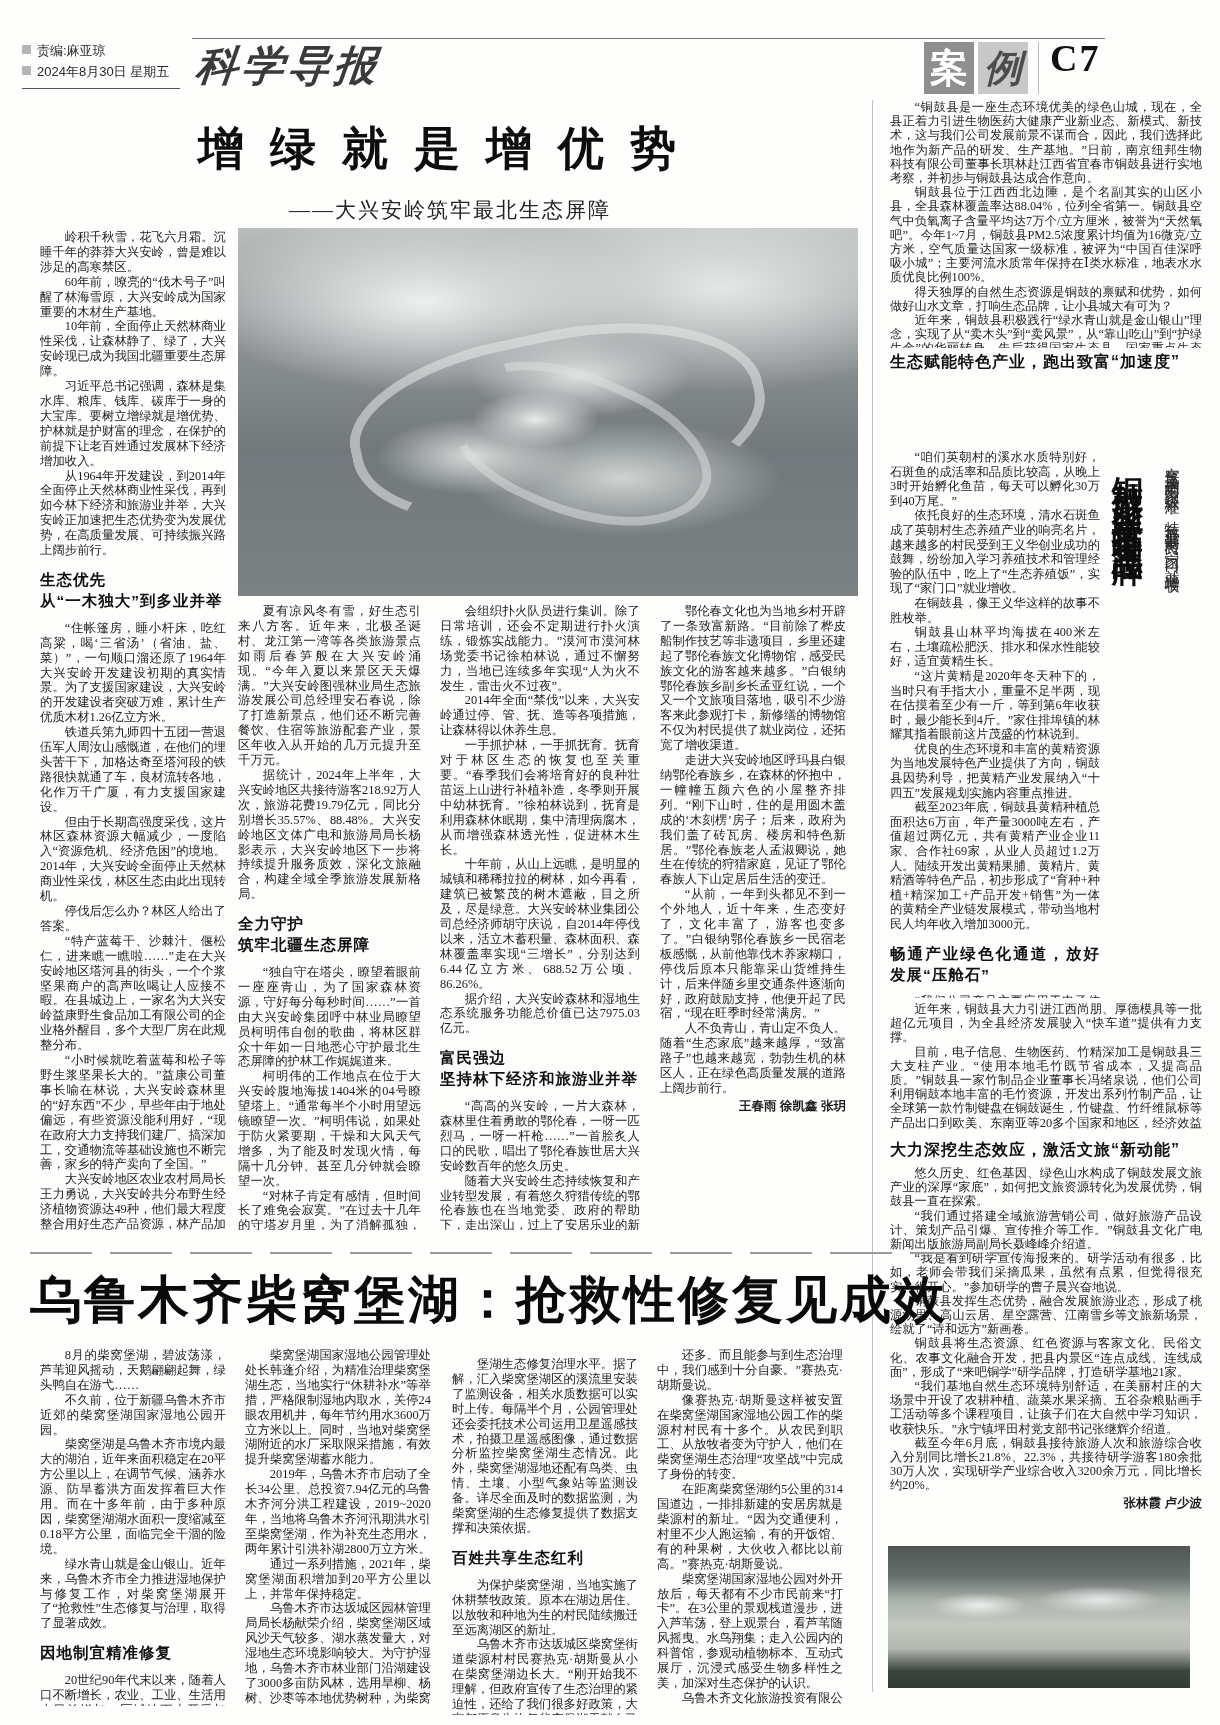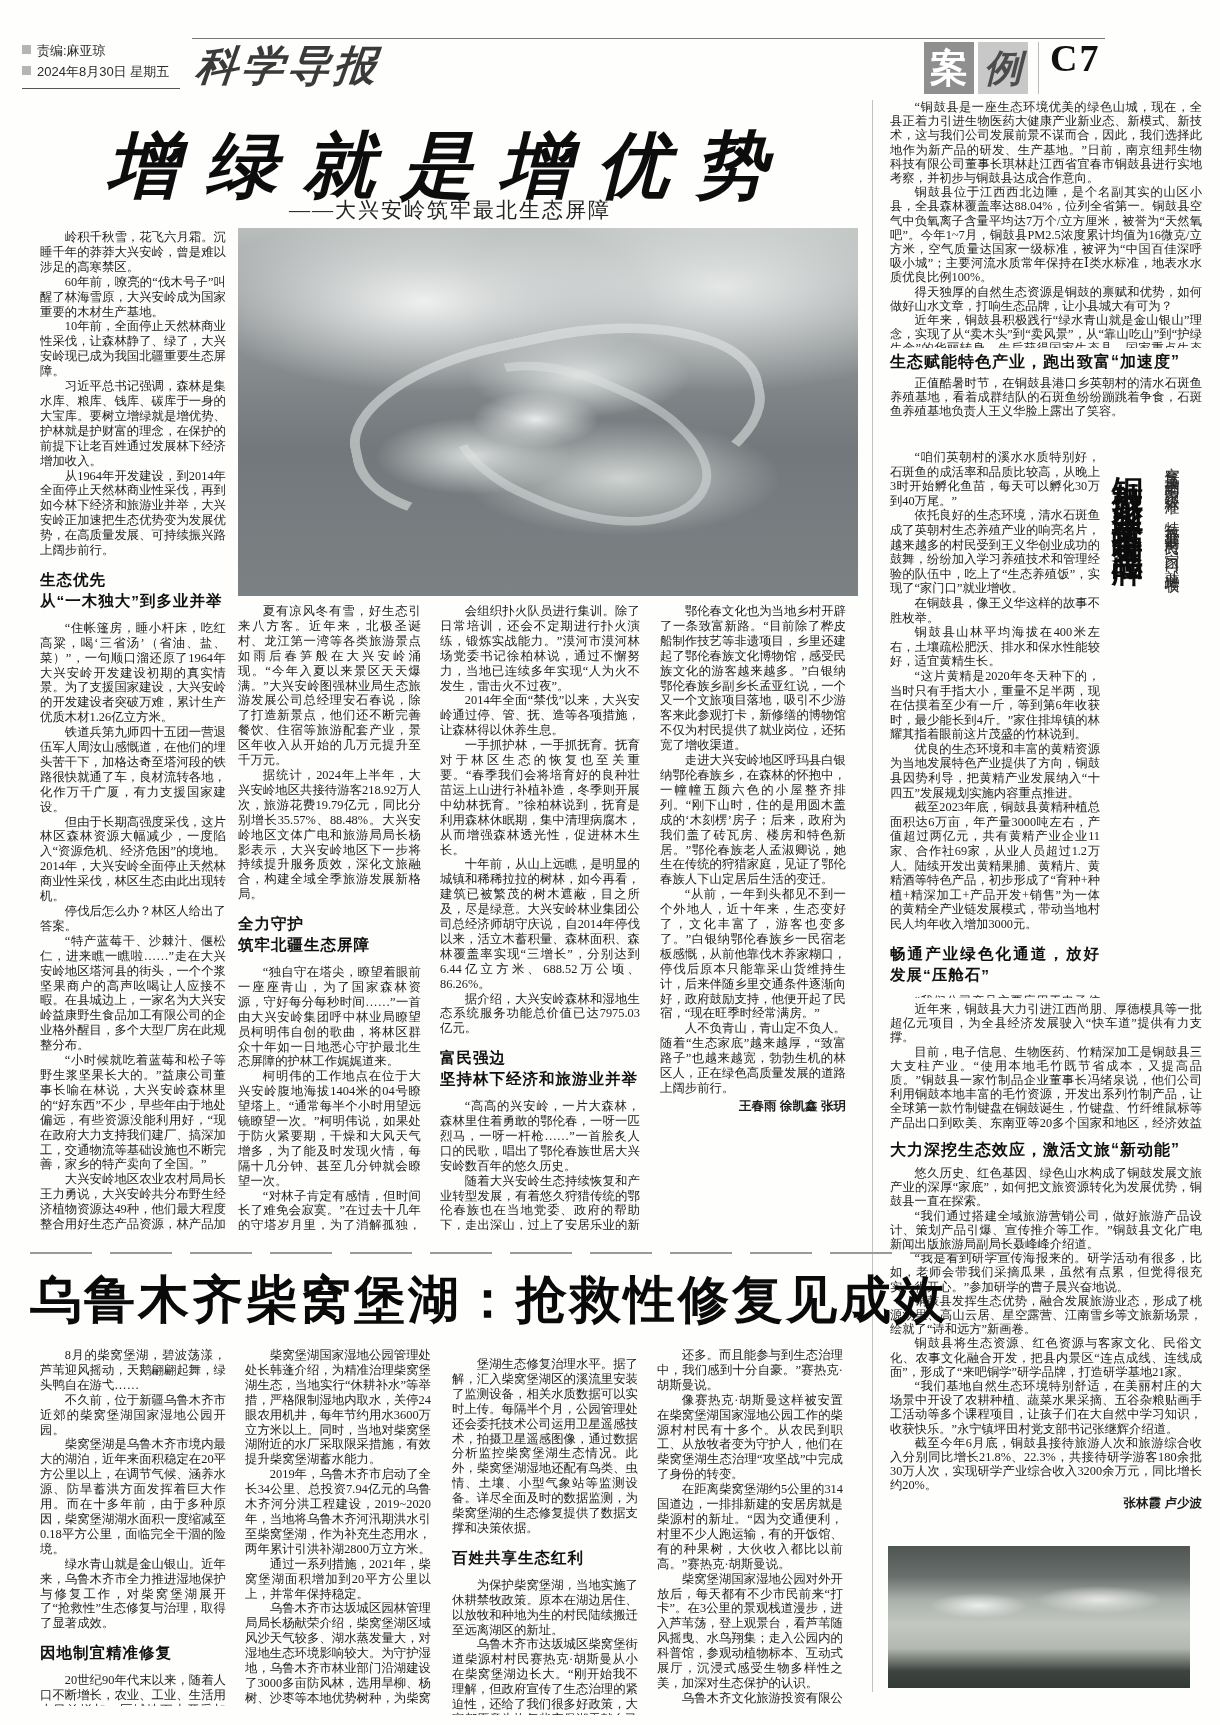--- a/index.html
+++ b/index.html
@@ -21,21 +21,21 @@
   .page-no{position:absolute;left:1050px;top:36px;font-size:38px;font-weight:bold;letter-spacing:2px;color:#111;}
   
   .col{position:absolute;overflow:hidden;font-size:12.4px;line-height:14.9px;text-align:justify;}
   .col p{margin:0;text-indent:2em;}
   .col h4{margin:12px 0 9px 0;font-family:"Liberation Sans","DejaVu Sans",sans-serif;
           font-size:15.5px;line-height:1.35;white-space:pre-line;letter-spacing:1px;color:#111;text-indent:0;}
   .col .byline{font-weight:bold;text-align:right;text-indent:0;margin-top:3px;font-family:"Liberation Sans",sans-serif;font-size:12.5px;}
   
   .lead-title{position:absolute;left:40px;top:118px;width:820px;text-align:center;
               font-family:"Liberation Sans","DejaVu Sans",sans-serif;font-weight:900;
-              font-size:72px;letter-spacing:26px;color:#0d0d0d;font-style:italic;}
+              font-size:46px;letter-spacing:26px;color:#0d0d0d;}
   .lead-sub{position:absolute;left:40px;top:196px;width:820px;text-align:center;font-size:21px;letter-spacing:2px;color:#222;}
   .photo-main{position:absolute;left:238px;top:228px;width:620px;height:368px;
       background:
         radial-gradient(ellipse 90px 40px at 48% 52%,#e9ebea 0%,rgba(233,235,234,0) 70%),
         radial-gradient(ellipse 160px 60px at 55% 40%,#dfe3e2 0%,rgba(223,227,226,0) 70%),
         radial-gradient(ellipse 140px 55px at 38% 62%,#d8dcdb 0%,rgba(216,220,219,0) 70%),
         radial-gradient(ellipse 220px 80px at 62% 68%,#cfd4d2 0%,rgba(207,212,210,0) 72%),
         radial-gradient(ellipse 300px 120px at 30% 20%,#eef0ef 0%,rgba(238,240,239,0) 75%),
         radial-gradient(ellipse 340px 140px at 78% 16%,#e4e7e6 0%,rgba(228,231,230,0) 75%),
         linear-gradient(180deg,#b9bdbc 0%,#8d9294 30%,#72787b 60%,#7c8284 100%);}
@@ -135,23 +135,20 @@
 
   <div class="v-rule"></div>
 
   <div class="col" style="left:890px;top:100px;width:312px;height:248px;font-size:12.3px;line-height:14.2px;">
       <p>“铜鼓县是一座生态环境优美的绿色山城，现在，全县正着力引进生物医药大健康产业新业态、新模式、新技术，这与我们公司发展前景不谋而合，因此，我们选择此地作为新产品的研发、生产基地。”日前，南京纽邦生物科技有限公司董事长琪林赴江西省宜春市铜鼓县进行实地考察，并初步与铜鼓县达成合作意向。</p>
       <p>铜鼓县位于江西西北边陲，是个名副其实的山区小县，全县森林覆盖率达88.04%，位列全省第一。铜鼓县空气中负氧离子含量平均达7万个/立方厘米，被誉为“天然氧吧”。今年1~7月，铜鼓县PM2.5浓度累计均值为16微克/立方米，空气质量达国家一级标准，被评为“中国百佳深呼吸小城”；主要河流水质常年保持在Ⅰ类水标准，地表水水质优良比例100%。</p>
       <p>得天独厚的自然生态资源是铜鼓的禀赋和优势，如何做好山水文章，打响生态品牌，让小县城大有可为？</p>
       <p>近年来，铜鼓县积极践行“绿水青山就是金山银山”理念，实现了从“卖木头”到“卖风景”，从“靠山吃山”到“护绿生金”的华丽转身，先后获得国家生态县、国家重点生态功能区、国家生态文明建设示范县、国家绿水青山就是金山银山实践创新基地等近30张国家级生态名片。</p>
     </div>
   <div class="tg-sub" style="left:890px;top:352px;width:312px;">生态赋能特色产业，跑出致富“加速度”</div>
-  <div class="col" style="left:890px;top:376px;width:312px;height:70px;font-size:12.3px;line-height:14.2px;">
-      <p>正值酷暑时节，在铜鼓县港口乡英朝村的清水石斑鱼养殖基地，看着成群结队的石斑鱼纷纷蹦跳着争食，石斑鱼养殖基地负责人王义华脸上露出了笑容。</p>
-    </div>
   <div class="col" style="left:890px;top:450px;width:210px;height:548px;font-size:12.3px;line-height:14.6px;">
       <p>“咱们英朝村的溪水水质特别好，石斑鱼的成活率和品质比较高，从晚上3时开始孵化鱼苗，每天可以孵化30万到40万尾。”</p>
       <p>依托良好的生态环境，清水石斑鱼成了英朝村生态养殖产业的响亮名片，越来越多的村民受到王义华创业成功的鼓舞，纷纷加入学习养殖技术和管理经验的队伍中，吃上了“生态养殖饭”，实现了“家门口”就业增收。</p>
       <p>在铜鼓县，像王义华这样的故事不胜枚举。</p>
       <p>铜鼓县山林平均海拔在400米左右，土壤疏松肥沃、排水和保水性能较好，适宜黄精生长。</p>
       <p>“这片黄精是2020年冬天种下的，当时只有手指大小，重量不足半两，现在估摸着至少有一斤，等到第6年收获时，最少能长到4斤。”家住排埠镇的林耀其指着眼前这片茂盛的竹林说到。</p>
       <p>优良的生态环境和丰富的黄精资源为当地发展特色产业提供了方向，铜鼓县因势利导，把黄精产业发展纳入“十四五”发展规划实施内容重点推进。</p>
       <p>截至2023年底，铜鼓县黄精种植总面积达6万亩，年产量3000吨左右，产值超过两亿元，共有黄精产业企业11家、合作社69家，从业人员超过1.2万人。陆续开发出黄精果脯、黄精片、黄精酒等特色产品，初步形成了“育种+种植+精深加工+产品开发+销售”为一体的黄精全产业链发展模式，带动当地村民人均年收入增加3000元。</p>
       <h4>畅通产业绿色化通道，放好发展“压舱石”</h4>
       <p>“我们公司产品主要应用于电子信息产业领域，你用的手机、充电宝等电子产品中很有可能有我们的产品。”江西尚朋电子科技有限公司工作人员说，他们公司深耕电子信息制造产业升级，现已形成年产3亿只磁芯元件的能力，年产值达1亿元，实现年销售收入2.5亿元，年创税收1000万元以上。</p>

